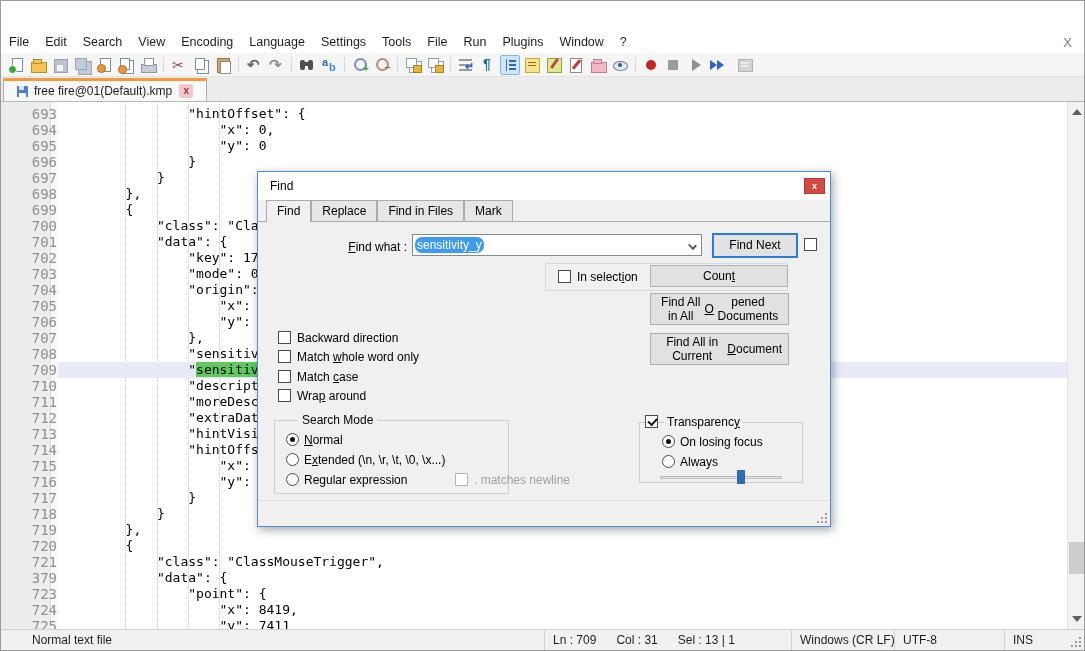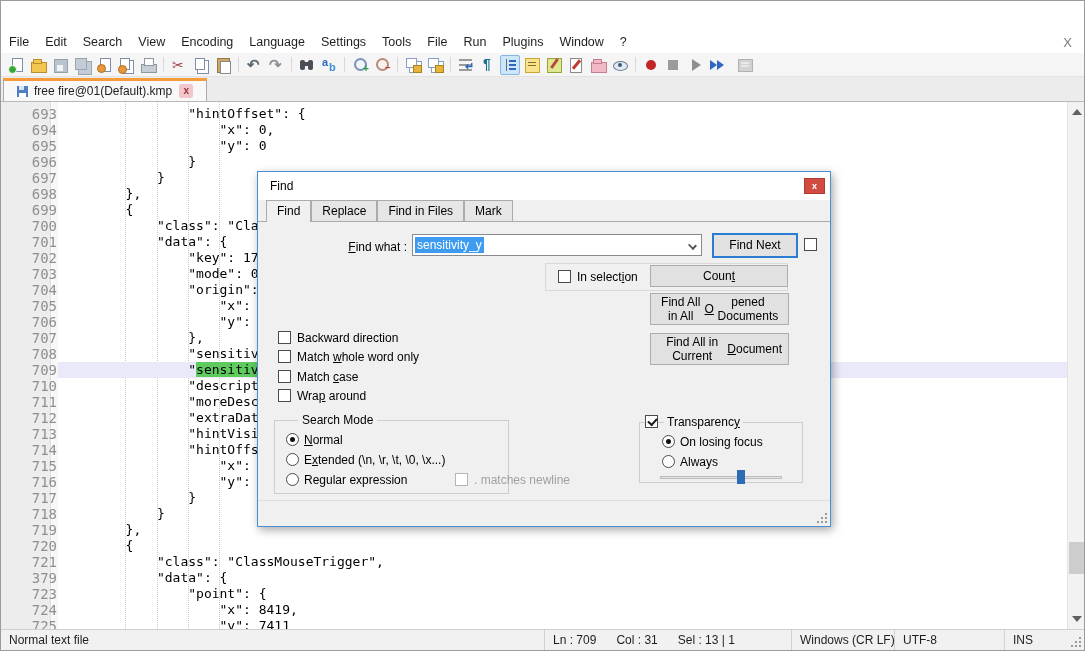--- a/index.html
+++ b/index.html
@@ -100,42 +100,42 @@
   .match { background:#5ecb5e; }
   .vscroll { position:absolute; top:0; right:0; bottom:0; width:17px; background:#f2f2f2; border-left:1px solid #e2e2e2; }
   .varrow { position:absolute; left:4px; width:0; height:0; border-left:5px solid transparent; border-right:5px solid transparent; }
   .varrow.up { top:7px; border-bottom:6px solid #606060; }
   .varrow.down { bottom:7px; border-top:6px solid #606060; }
   .vthumb { position:absolute; left:1px; width:15px; top:440px; height:32px; background:#cdcdcd; }
 
   
   .statusbar { position:absolute; left:0; right:0; bottom:0; height:21px; background:#f1f1f1; border-top:1px solid #cfcfcf; display:flex; align-items:center; font-size:12px; color:#1e1e1e; }
   .sb-sec { height:100%; display:flex; align-items:center; padding:0 8px; border-left:1px solid #d2d2d2; white-space:nowrap; overflow:hidden; }
-  .sb-doc { flex:1; border-left:none; }
+  .sb-doc { flex:1; border-left:none;margin-left:23px; }
   .sb-len { width:200px; } .sb-len span { margin-right:22px; }
   .sb-pos { width:247px; } .sb-pos span { margin-right:20px; }
   .sb-eol { width:103px; } .sb-enc { width:110px; } .sb-ins { width:62px; }
   .sb-grip { width:18px; height:100%; position:relative; }
 
   .grip { position:absolute; right:3px; bottom:3px; width:10px; height:10px; }
   .grip::before { content:""; position:absolute; right:0; bottom:0; width:2px; height:2px; background:#9b9b9b;
     box-shadow:0 -4px 0 #9b9b9b, 0 -8px 0 #9b9b9b, -4px 0 0 #9b9b9b, -4px -4px 0 #9b9b9b, -8px 0 0 #9b9b9b; }
 
   
   .fdialog { position:absolute; left:256px; top:170px; width:574px; height:356px; background:#f0f0f0; border:1px solid #4a8fd0; box-shadow:2px 3px 9px rgba(0,0,0,.35); font-size:12px; color:#000; }
   .fd-title { position:absolute; left:0; top:0; right:0; height:28px; background:#fff; display:flex; align-items:center; }
   .fd-title-text { margin-left:12px; font-size:12px; }
   .fd-close { position:absolute; right:5px; top:6px; width:21px; height:16px; background:#d14b41; border:1px solid #b23a31; color:#fff; font:bold 9px/14px "Liberation Sans",sans-serif; text-align:center; }
   .fd-tabs { position:absolute; left:0; top:28px; right:0; height:22px; border-bottom:1px solid #ababab; padding-left:8px; display:flex; align-items:flex-end; }
   .dtab { padding:3px 10px; background:#e6e6e6; border:1px solid #ababab; border-bottom:none; margin-right:0; font-size:12px; position:relative; top:0; }
   .dtab.active { background:#f0f0f0; padding-bottom:4px; top:1px; z-index:2; }
 
   .fd-label-findwhat { position:absolute; left:20px; top:68px; width:129px; text-align:right; }
   .fd-combo { position:absolute; left:154px; top:62px; width:290px; height:22px; background:#fff; border:1px solid #8a8a8a; display:flex; align-items:center; padding-left:2px; }
-  .fd-combo-sel { background:#3d9bf0; color:#fff; padding:1px 2px; }
+  .fd-combo-sel { background:#3d9bf0; color:#fff; padding:1px 2px;border-radius:7px; }
   .combo-arrow { position:absolute; right:5px; top:7px; width:7px; height:7px; border-right:2px solid #555; border-bottom:2px solid #555; transform:rotate(45deg) scale(1,.8); }
   .fd-findnext { position:absolute; left:454px; top:61px; width:86px; height:25px; background:#e2e2e2; border:2px solid #2b7cd3; text-align:center; line-height:21px; }
   .cb { position:absolute; width:13px; height:13px; background:#fff; border:1px solid #4a4a4a; }
   .cb.checked::after { content:""; position:absolute; left:2px; top:2px; width:7px; height:4px; border-left:2px solid #1a1a1a; border-bottom:2px solid #1a1a1a; transform:rotate(-48deg); }
   .cb.dis { border-color:#b5b5b5; }
   .cb-lab { position:absolute; white-space:nowrap; }
   .rb { position:absolute; width:13px; height:13px; border:1px solid #4a4a4a; border-radius:50%; background:#fff; }
   .rb.sel::after { content:""; position:absolute; left:3px; top:3px; width:5px; height:5px; border-radius:50%; background:#111; }
   .fd-cb-lone { left:546px; top:66px; }
   .fd-group1 { position:absolute; left:287px; top:91px; width:243px; height:28px; border:1px solid #d9d9d9; }

